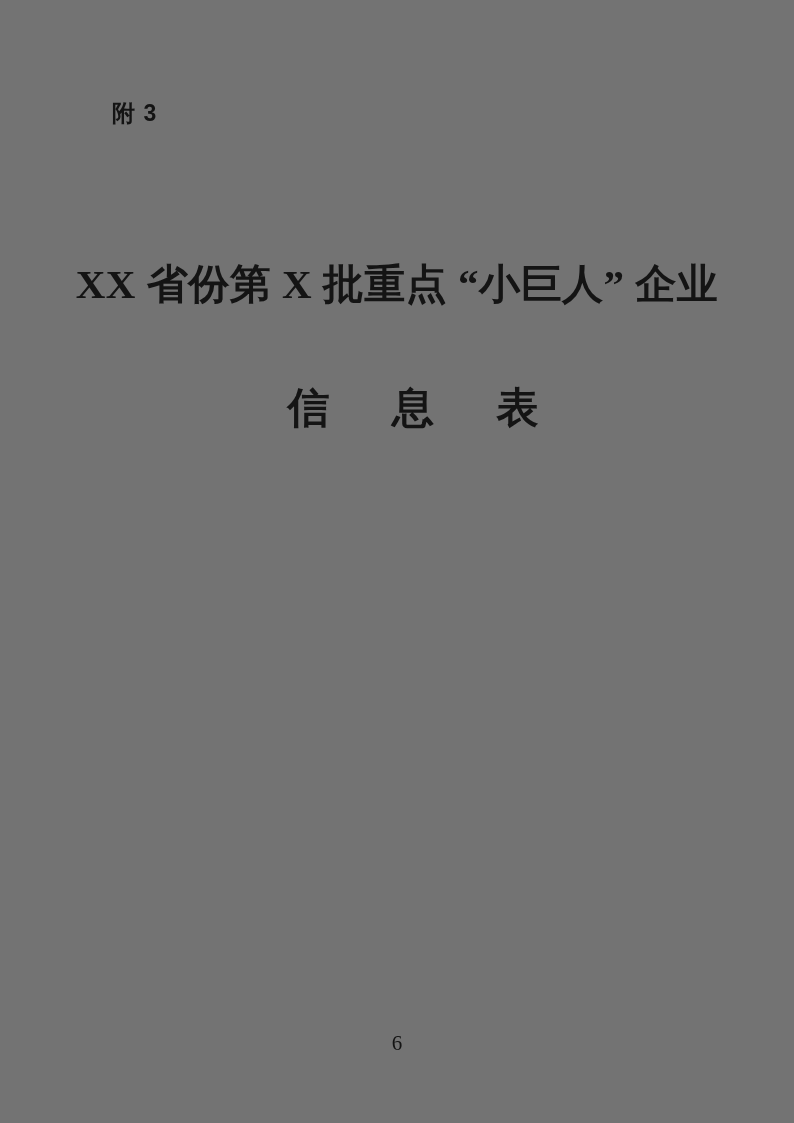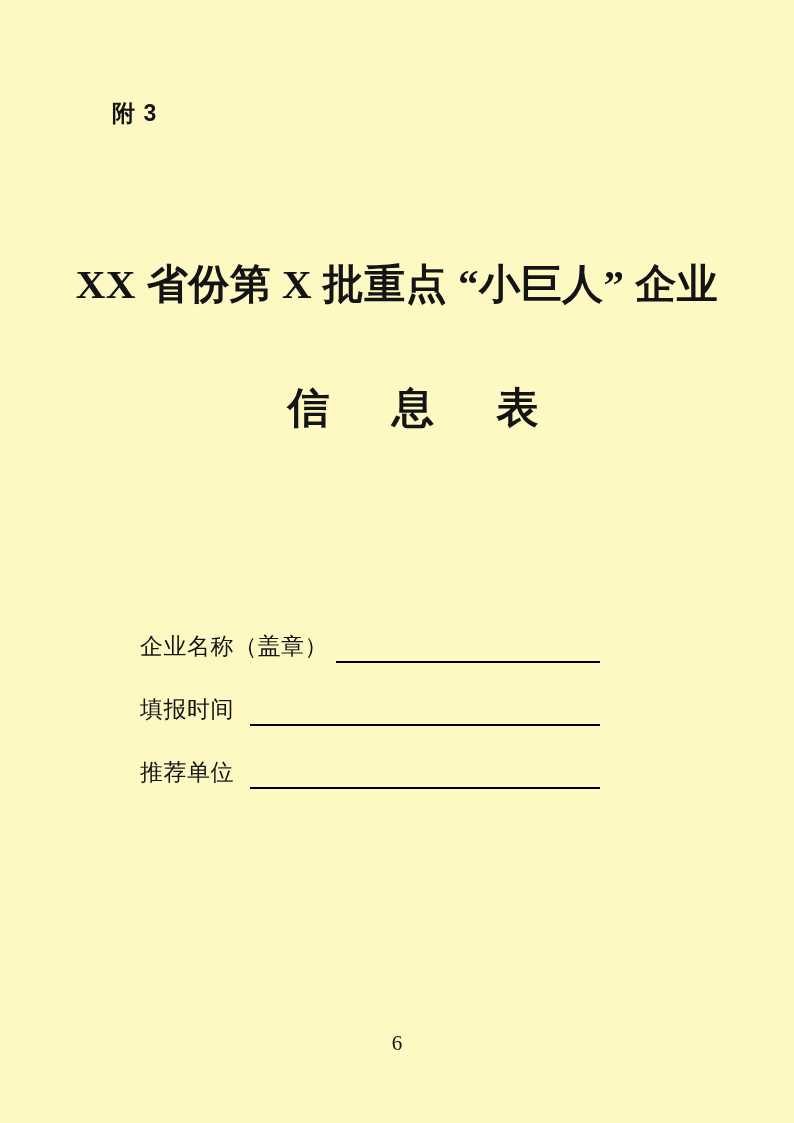--- a/index.html
+++ b/index.html
@@ -5,21 +5,21 @@
   html, body {
     margin: 0;
     padding: 0;
     background: #ffffff;
   }
   .page {
     position: relative;
     width: 794px;
     height: 1123px;
     margin: 0 auto;
-    background: #fef9c3;
+    background: #737373;
     color: #141414;
     font-family: "Liberation Serif", "DejaVu Serif", serif;
     overflow: hidden;
   }
   .attachment {
     position: absolute;
     left: 112px;
     top: 99px;
     font-family: "Liberation Sans", "DejaVu Sans", sans-serif;
     font-size: 23px;
@@ -97,34 +97,16 @@
 <body>
 
 <div class="page">
 
   <div class="attachment">附 3</div>
 
   <div class="title-line1">XX 省份第 X 批重点 “小巨人” 企业</div>
 
   <div class="title-line2">信 息 表</div>
 
-  <div class="fields">
-
-    <div class="field-row">
-      <span class="field-label">企业名称（盖章）</span>
-      <span class="field-line"></span>
-    </div>
-
-    <div class="field-row">
-      <span class="field-label">填报时间</span>
-      <span class="field-line"></span>
-    </div>
-
-    <div class="field-row">
-      <span class="field-label">推荐单位</span>
-      <span class="field-line"></span>
-    </div>
-
-  </div>
 
   <div class="page-number">6</div>
 
 </div>
 
 </body></html>

